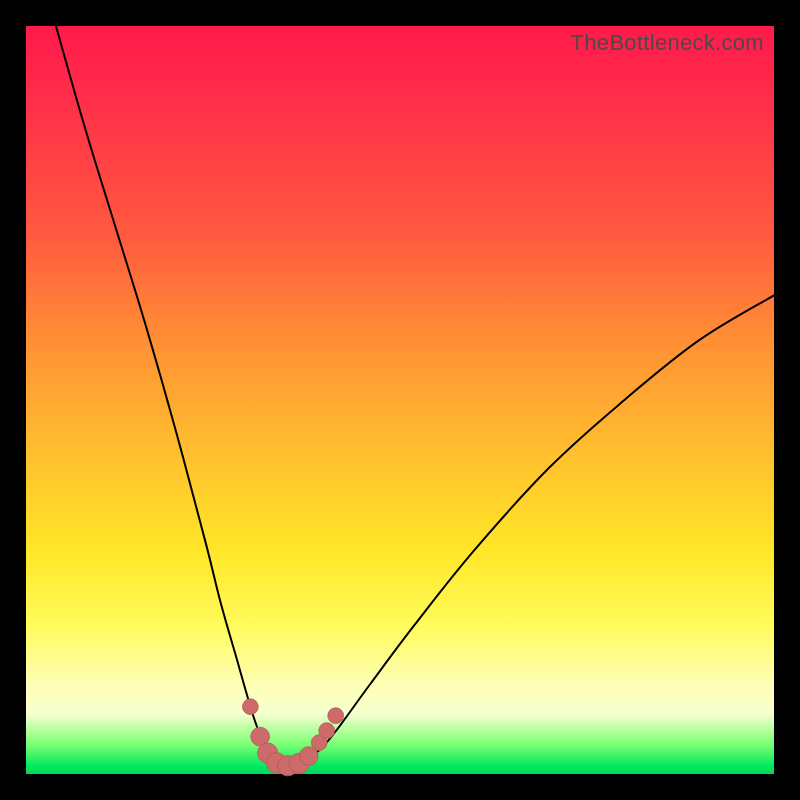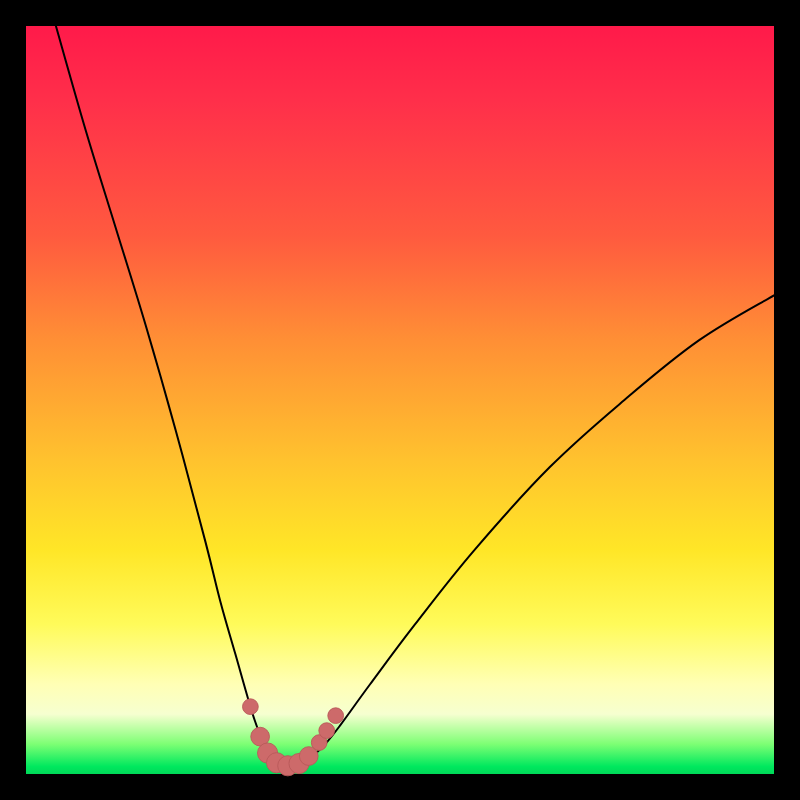--- a/index.html
+++ b/index.html
@@ -58,20 +58,21 @@
     width: 748px;
     height: 748px;
     overflow: visible;
   }
 </style>
 </head>
 <body>
 
 <div class="frame">
   <div class="plot">
+    <div class="watermark">TheBottleneck.com</div>
     <svg class="curve" viewBox="0 0 100 100" preserveAspectRatio="none">
       <path id="curve-path" fill="none" stroke-width="2" stroke-linecap="round" stroke-linejoin="round" vector-effect="non-scaling-stroke" d="M 4.00 0.00 C 4.72 2.52, 6.56 9.14, 8.00 14.00 C 9.44 18.86, 10.56 22.32, 12.00 27.00 C 13.44 31.68, 14.56 35.14, 16.00 40.00 C 17.44 44.86, 18.56 48.78, 20.00 54.00 C 21.44 59.22, 22.92 64.86, 24.00 69.00 C 25.08 73.14, 25.28 74.30, 26.00 77.00 C 26.72 79.70, 27.28 81.48, 28.00 84.00 C 28.72 86.52, 29.46 89.20, 30.00 91.00 C 30.54 92.80, 30.64 93.01, 31.00 94.00 C 31.36 94.99, 31.64 95.78, 32.00 96.50 C 32.36 97.22, 32.64 97.59, 33.00 98.00 C 33.36 98.41, 33.64 98.62, 34.00 98.80 C 34.36 98.98, 34.64 98.96, 35.00 99.00 C 35.36 99.04, 35.64 99.05, 36.00 99.00 C 36.36 98.95, 36.64 98.90, 37.00 98.70 C 37.36 98.50, 37.46 98.39, 38.00 97.90 C 38.54 97.41, 39.28 96.79, 40.00 96.00 C 40.72 95.21, 40.92 94.94, 42.00 93.50 C 43.08 92.06, 44.20 90.43, 46.00 88.00 C 47.80 85.57, 49.48 83.24, 52.00 80.00 C 54.52 76.76, 56.76 73.78, 60.00 70.00 C 63.24 66.22, 66.40 62.60, 70.00 59.00 C 73.60 55.40, 76.40 53.06, 80.00 50.00 C 83.60 46.94, 86.40 44.52, 90.00 42.00 C 93.60 39.48, 98.20 37.08, 100.00 36.00" stroke="#000000"></path>
       <g id="markers">
           <circle cx="30.00" cy="91.00" r="1.05" fill="#cd6a6a" stroke="#b85a5a" stroke-width="0.12"></circle>
           <circle cx="31.30" cy="95.00" r="1.25" fill="#cd6a6a" stroke="#b85a5a" stroke-width="0.12"></circle>
           <circle cx="32.30" cy="97.20" r="1.35" fill="#cd6a6a" stroke="#b85a5a" stroke-width="0.12"></circle>
           <circle cx="33.50" cy="98.50" r="1.35" fill="#cd6a6a" stroke="#b85a5a" stroke-width="0.12"></circle>
           <circle cx="35.00" cy="98.90" r="1.35" fill="#cd6a6a" stroke="#b85a5a" stroke-width="0.12"></circle>
           <circle cx="36.50" cy="98.60" r="1.35" fill="#cd6a6a" stroke="#b85a5a" stroke-width="0.12"></circle>
           <circle cx="37.80" cy="97.60" r="1.25" fill="#cd6a6a" stroke="#b85a5a" stroke-width="0.12"></circle>

